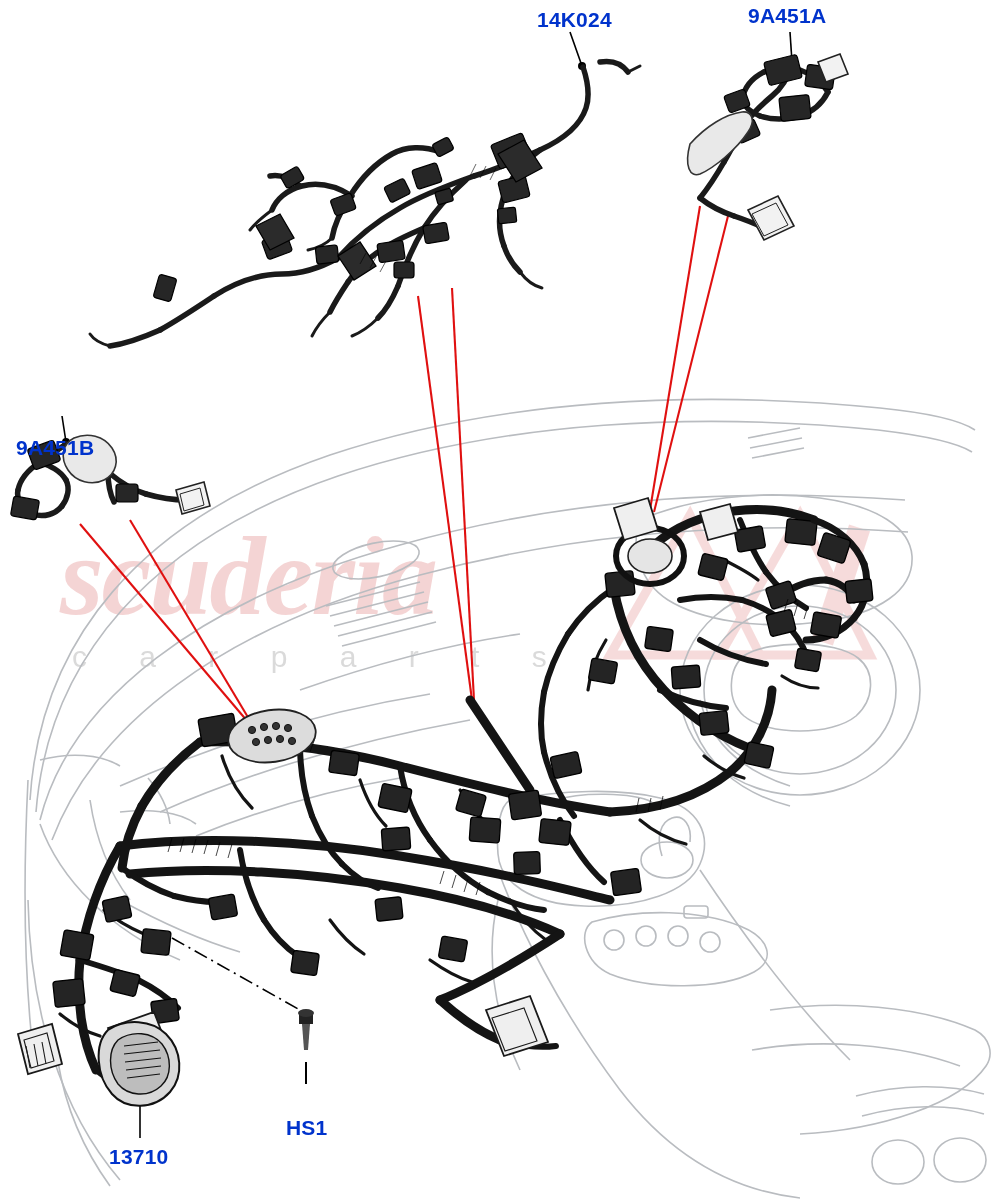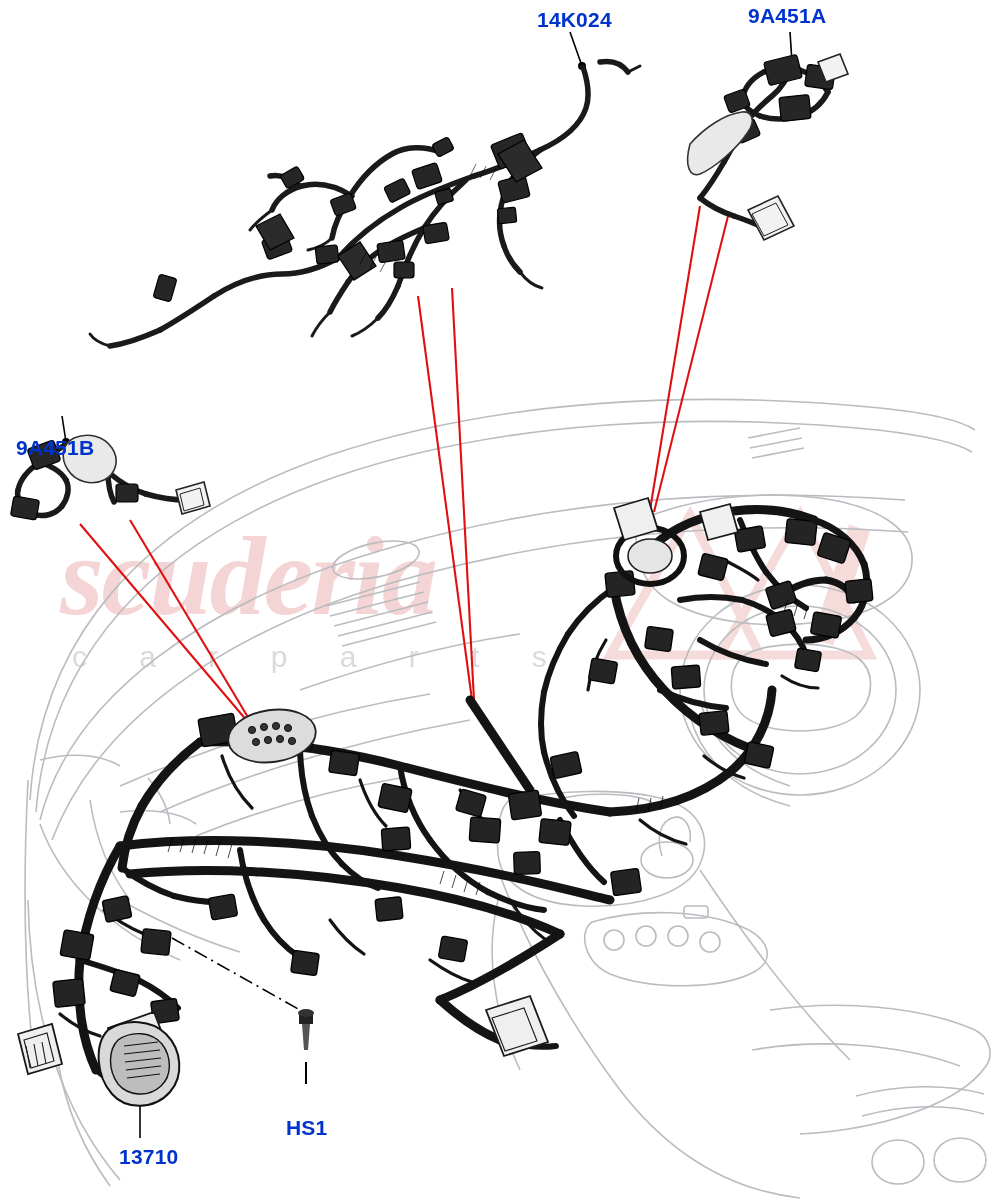--- a/index.html
+++ b/index.html
@@ -466,15 +466,15 @@
       <g stroke="#000" stroke-width="0.9" opacity="0.8">
         <path d="M784 612 l4 -13 M794 616 l4 -13 M804 619 l4 -13"></path>
       </g>
     </g>
   </svg>
 
   <div class="callout-label" style="left:537px; top:8px;">14K024</div>
   <div class="callout-label" style="left:748px; top:4px;">9A451A</div>
   <div class="callout-label" style="left:16px; top:393px;margin-top:43px;">9A451B</div>
   <div class="callout-label" style="left:286px; top:1096px;margin-top:20px;">HS1</div>
-  <div class="callout-label" style="left:119px; top:1145px;">13710</div>
+  <div class="callout-label" style="left:109px; top:1145px;">13710</div>
 
 </div>
 
 </body></html>

